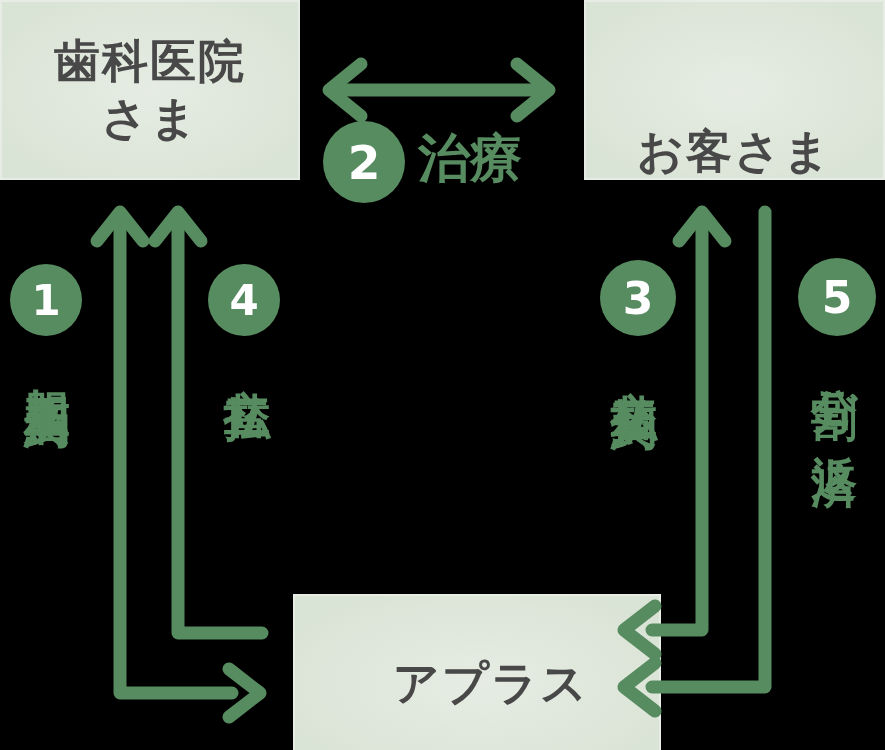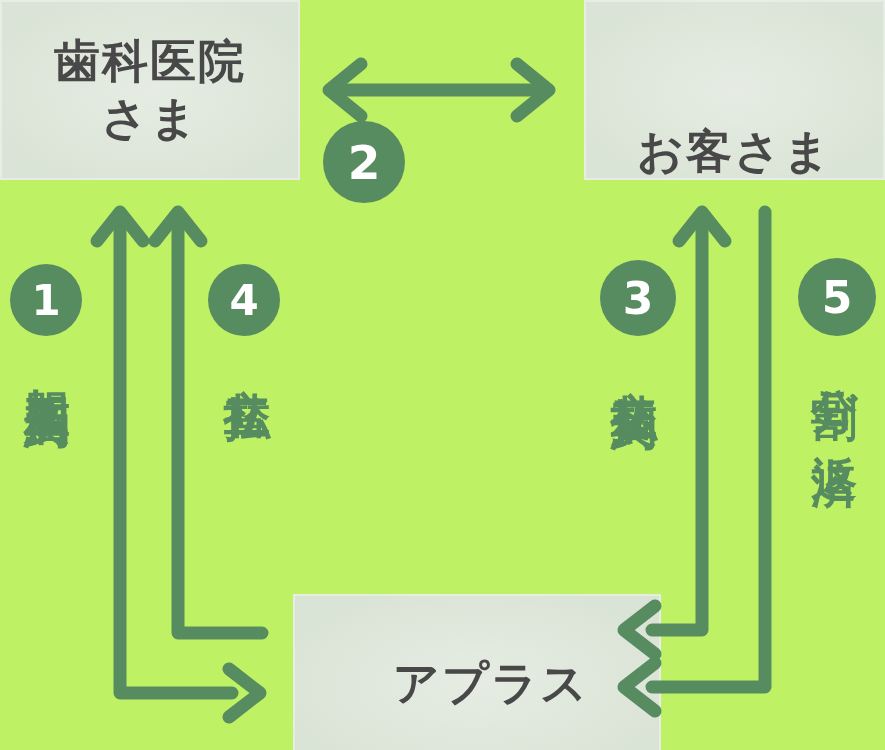--- a/index.html
+++ b/index.html
@@ -4,21 +4,21 @@
 <style>
   :root{
     --green:#578b60;
     --box-bg:#dae4d6;
     --box-bg-light:#e6ece3;
     --text-dark:#484848;
     --number-text:#ffffff;
   }
   html,body{margin:0;padding:0;background:#ffffff;}
   .canvas{
-    position:relative;width:885px;height:750px;background:#bef264;overflow:hidden;
+    position:relative;width:885px;height:750px;background:#000000;overflow:hidden;
     font-family:"DejaVu Sans","Liberation Sans",sans-serif;
   }
   .box{
     position:absolute;display:flex;align-items:center;justify-content:center;
     background:radial-gradient(ellipse at center,var(--box-bg-light) 0%,var(--box-bg) 80%);
     box-shadow:inset 0 0 0 2px rgba(255,255,255,0.35);
   }
   .box-clinic{left:0;top:0;width:300px;height:180px;}
   .box-customer{left:584px;top:0;width:301px;height:180px;align-items:flex-end;}
   .box-aplus{left:293px;top:594px;width:340px;height:178px;padding-left:28px;}
@@ -114,18 +114,19 @@
   </div>
   <div class="num-circle c4">
     <span>4</span>
   </div>
   <div class="num-circle c5">
     <span>5</span>
   </div>
 
   <div class="vlabel l1">加盟店契約</div>
   <div class="step2-label">
+    <span>治療</span>
   </div>
   <div class="vlabel l3">立替払契約</div>
   <div class="vlabel l4">立替払</div>
   <div class="vlabel l5">分割ご返済</div>
 
 </div>
 
 </body></html>

